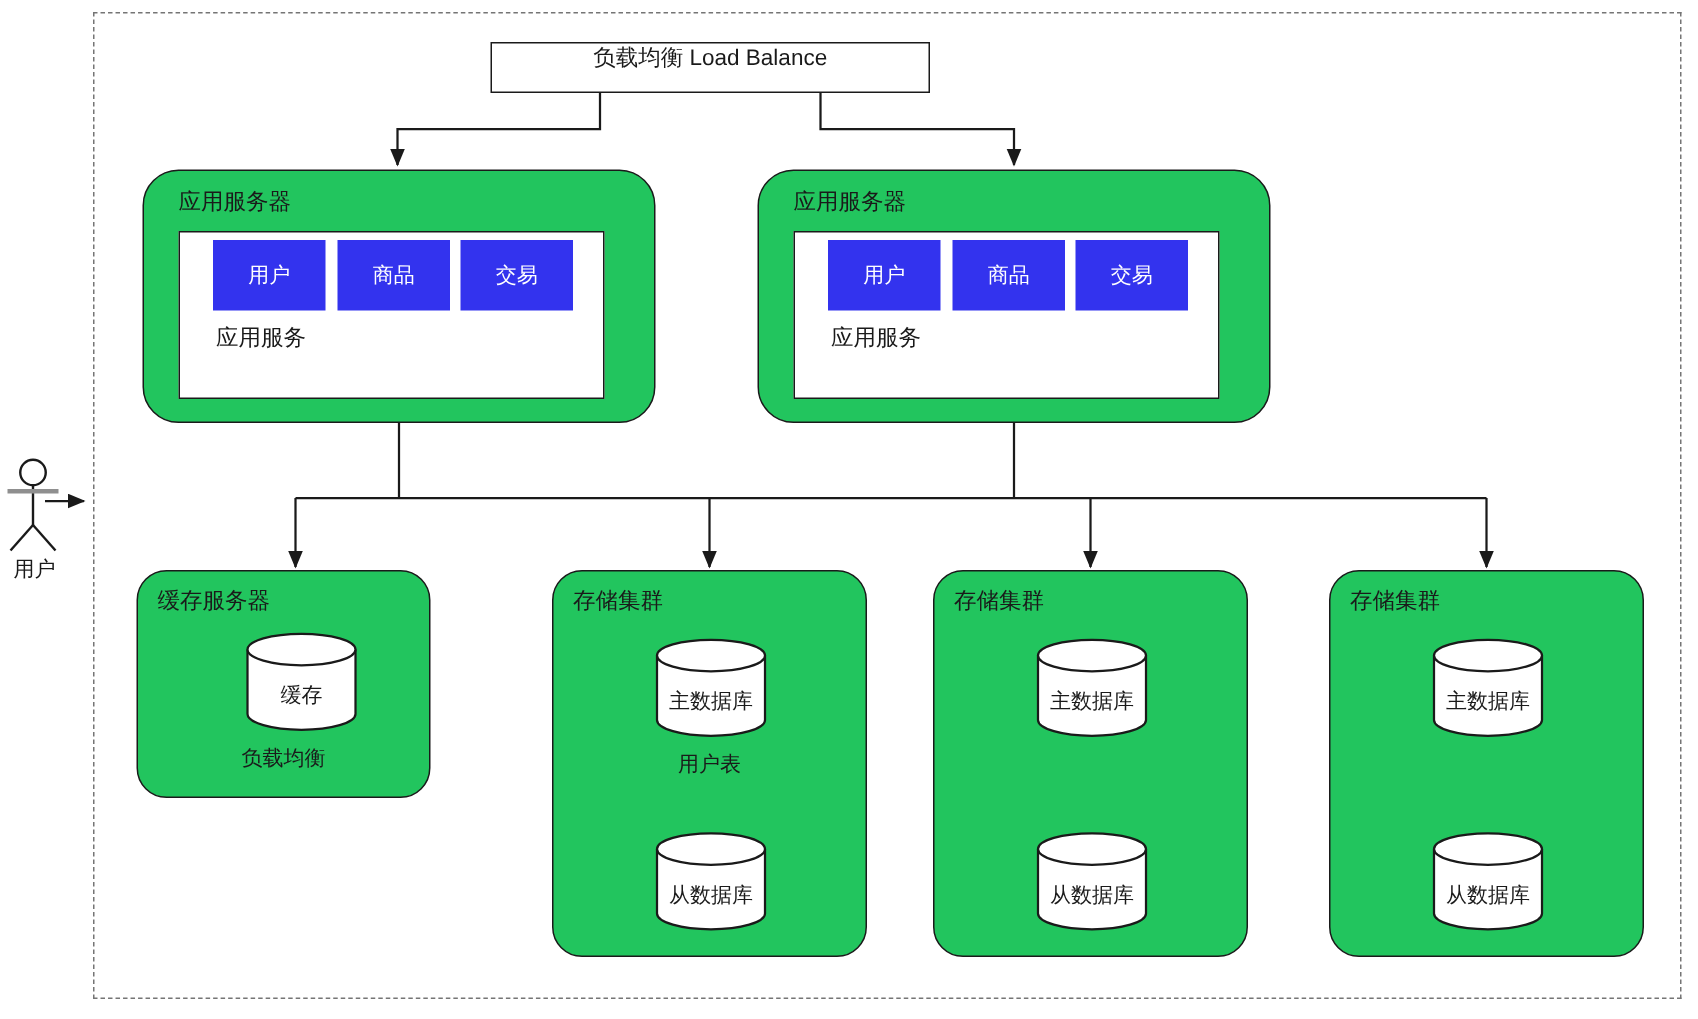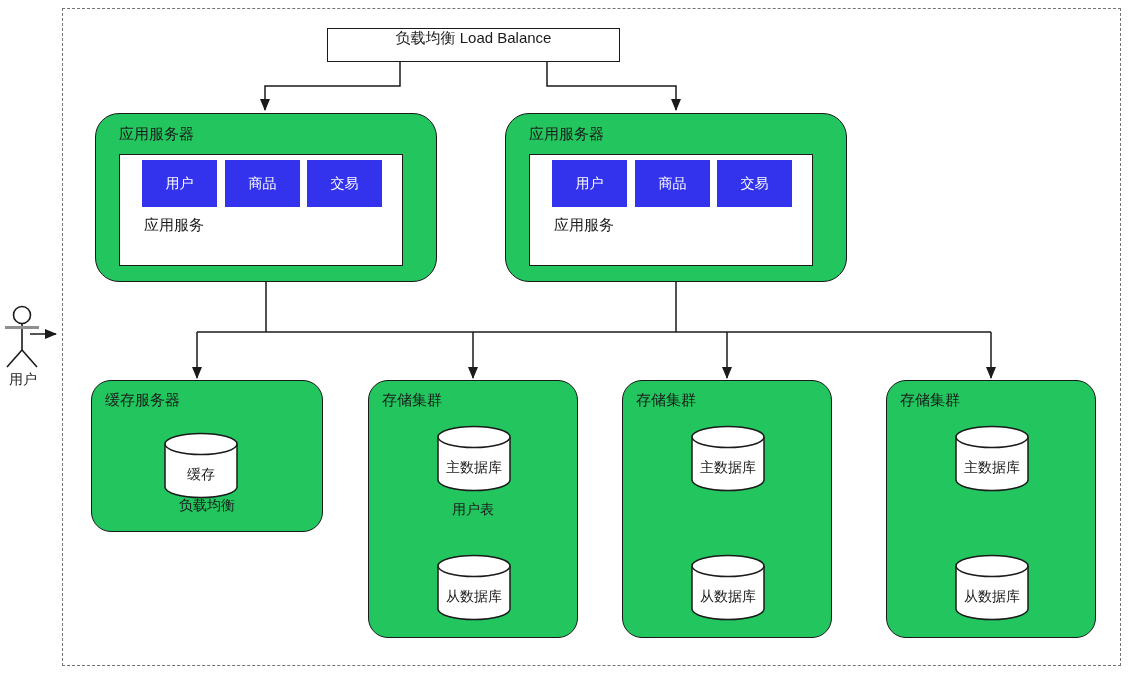--- a/index.html
+++ b/index.html
@@ -113,23 +113,23 @@
   <div class="node" style="left:505px;top:113px;width:342px;height:169px">
     <div class="node-title">应用服务器</div>
     <div class="svc-group">
       <div class="chip" style="left:22px">用户</div>
       <div class="chip" style="left:105px">商品</div>
       <div class="chip" style="left:187px">交易</div>
       <div class="svc-label">应用服务</div>
     </div>
   </div>
 
-  <div class="node" style="left:91px;top:380px;width:232px;height:152px;border-radius:20px">
+  <div class="node" style="left:91px;top:380px;width:196px;height:152px;border-radius:20px">
     <div class="node-title-sm">缓存服务器</div>
-    <div class="cyl" style="left:71px;top:51px">
+    <div class="cyl" style="left:71px;top:40px">
       <svg width="76" height="68" viewBox="0 0 76 68">
         <path d="M2 12 L2 55 A36 10.5 0 0 0 74 55 L74 12" fill="#fff" stroke="#1a1a1a" stroke-width="1.5"></path>
         <ellipse cx="38" cy="12" rx="36" ry="10.5" fill="#fff" stroke="#1a1a1a" stroke-width="1.5"></ellipse>
       </svg>
       <div class="cyl-label">缓存</div>
     </div>
     <div class="caption" style="top:116px">负载均衡</div>
   </div>
 
   <div class="node" style="left:368px;top:380px;width:210px;height:258px;border-radius:20px">

